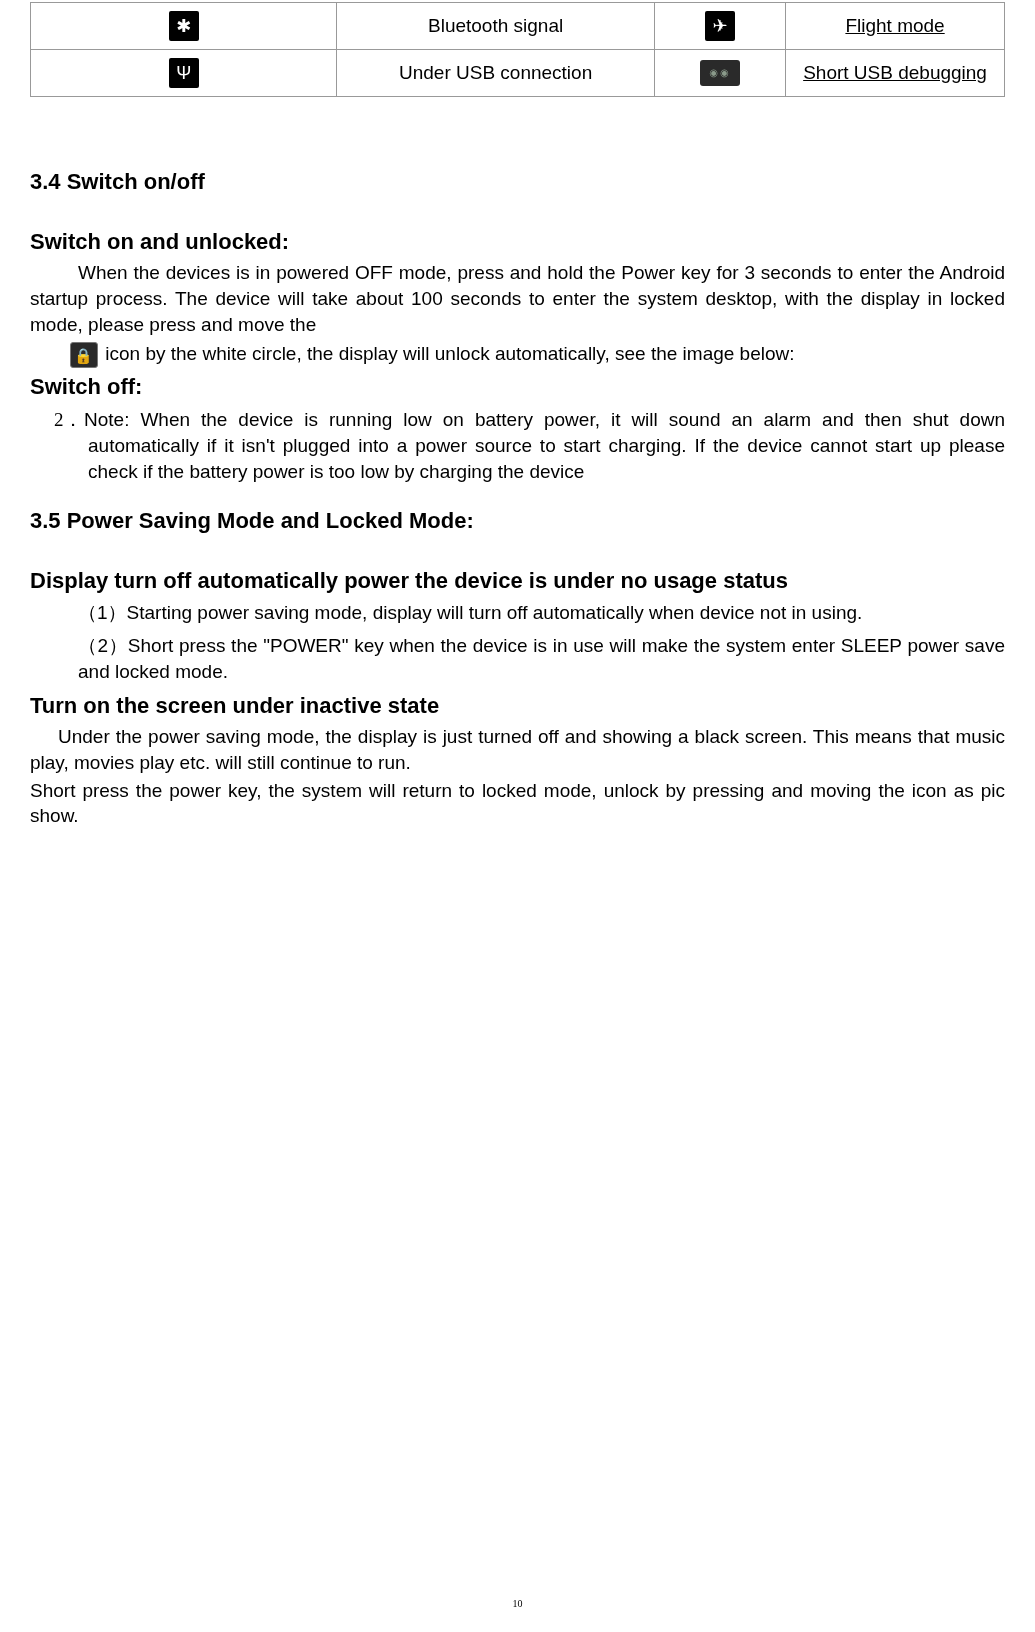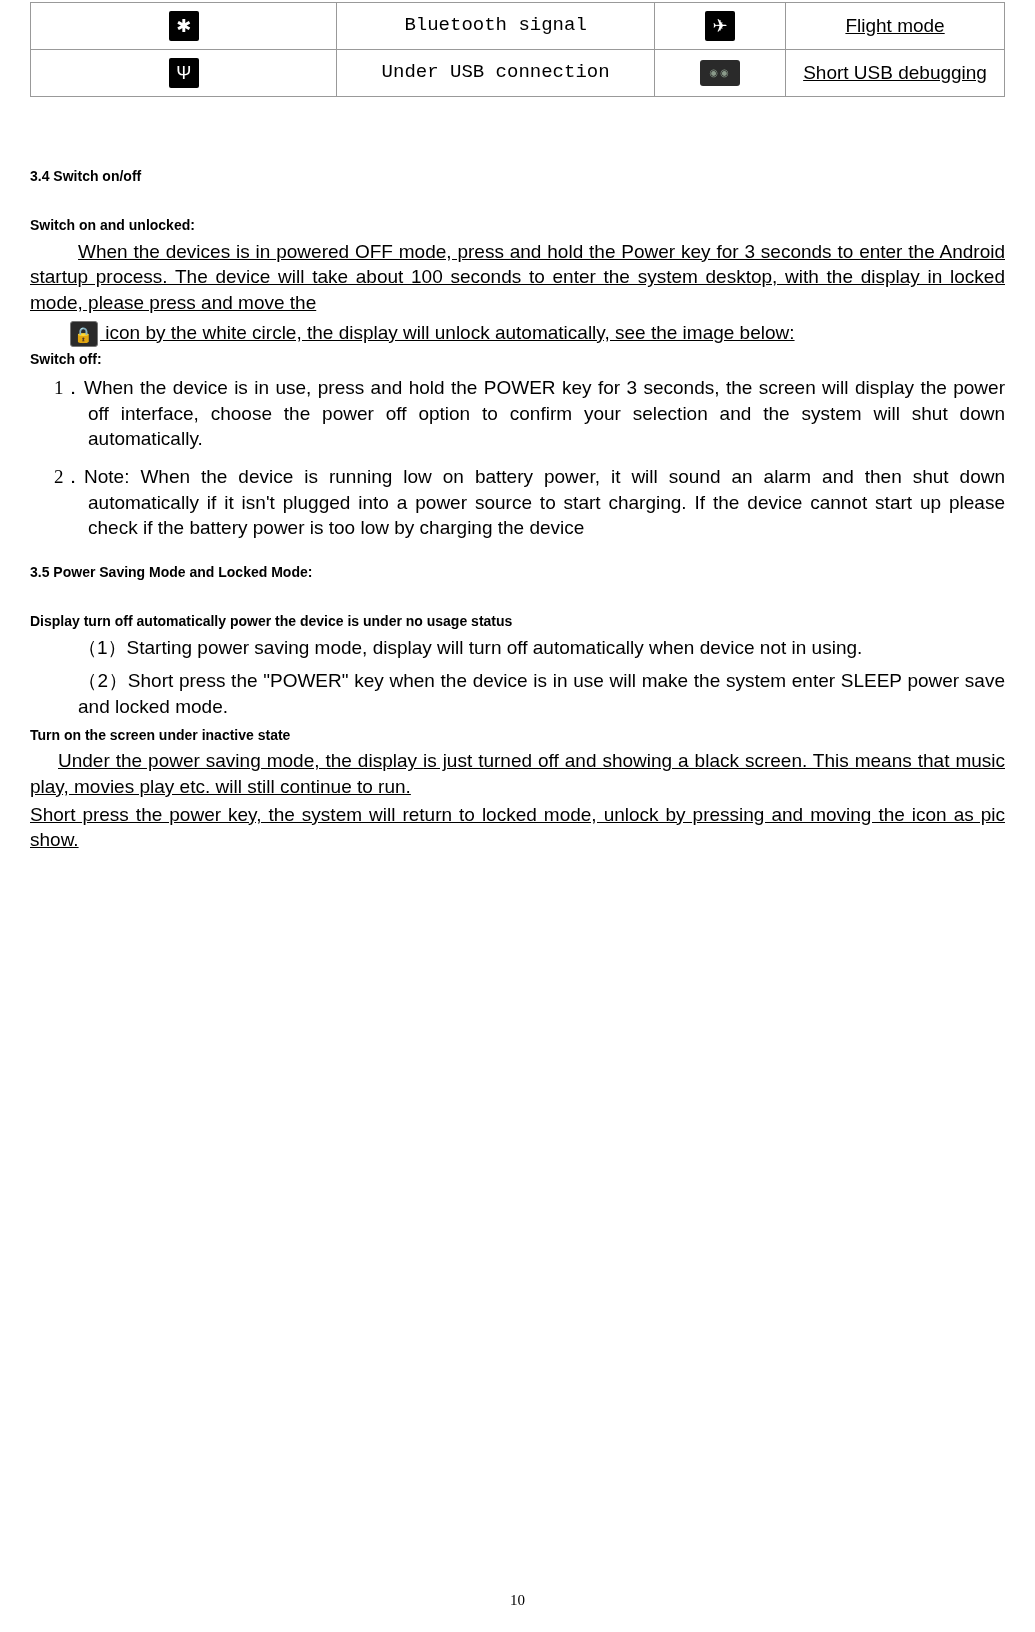--- a/index.html
+++ b/index.html
@@ -20,21 +20,21 @@
       margin-top: 2px;
     }
     td {
       border: 1px solid #999;
       padding: 8px 10px;
       vertical-align: middle;
       text-align: center;
       font-size: 19px;
     }
     td.icon-cell { width: 280px; }
-    td.label-cell { width: 290px; font-family: Liberation Mono, monospace; }
+    td.label-cell { width: 290px; }
     td.icon-cell2 { width: 120px; }
     td.label-cell2 { width: 200px; line-height: 1.2; text-decoration: underline; }
     .icon-box {
       width: 30px;
       height: 30px;
       background: #000;
       color: #fff;
       margin: 0 auto;
       display: flex;
       align-items: center;
@@ -69,37 +69,37 @@
       content: "◉◉";
       position: absolute;
       left: 50%;
       top: 50%;
       transform: translate(-50%, -50%);
       color: #8a9a8a;
       font-size: 10px;
       letter-spacing: 2px;
     }
     .section-spacer { height: 70px; }
-    h3, .subheading { font-size: 14px; font-weight: bold; margin-bottom: 4px; }
+    h3, .subheading { font-size: 22px; font-weight: bold; margin-bottom: 4px; }
     h3 { margin-bottom: 30px; }
-    .body-text { margin-bottom: 2px; text-align: justify; text-decoration: underline; }
+    .body-text { margin-bottom: 2px; text-align: justify; }
     .indent { text-indent: 48px; }
     ol { list-style: none; margin-left: 58px; margin-top: 6px; }
     ol li { margin-bottom: 12px; text-align: justify; }
     .num-label { font-family: "Times New Roman", serif; display: inline-block; width: 30px; margin-left: -34px; }
     .cn-paren { margin-left: 48px; text-align: justify; margin-bottom: 8px; }
     .cn-paren-cont { margin-left: 48px; text-align: justify; margin-bottom: 6px; }
     .spacer-sm { height: 10px; }
     .page-num {
       position: absolute;
       bottom: 22px;
       left: 50%;
       transform: translateX(-50%);
       font-family: "Times New Roman", serif;
-      font-size: 15px;
+      font-size: 10px;
     }
     .inline-lock-line { line-height: 1.6; padding-left: 40px; }
   </style>
 </head>
 <body>
 
 <table>
   <tbody>
       <tr>
     <td class="icon-cell">
@@ -130,23 +130,20 @@
 
 <div class="subheading">Switch on and unlocked:</div>
 <div class="body-text indent">When the devices is in powered OFF mode, press and hold the Power key for 3 seconds to enter the Android startup process. The device will take about 100 seconds to enter the system desktop, with the display in locked mode, please press and move the</div>
 <div class="body-text inline-lock-line">
   <span class="lock-icon">🔒</span><span> icon by the white circle, the display will unlock automatically, see the image below:</span>
 </div>
 
 <div class="subheading">Switch off:</div>
 <ol>
   <li>
-    <span class="num-label">1．</span><span>When the device is in use, press and hold the POWER key for 3 seconds, the screen will display the power off interface, choose the power off option to confirm your selection and the system will shut down automatically.</span>
-  </li>
-  <li>
     <span class="num-label">2．</span><span>Note: When the device is running low on battery power, it will sound an alarm and then shut down automatically if it isn't plugged into a power source to start charging. If the device cannot start up please check if the battery power is too low by charging the device</span>
   </li>
 </ol>
 
 <div class="spacer-sm"></div>
 
 <h3>3.5 Power Saving Mode and Locked Mode:</h3>
 
 <div class="subheading">Display turn off automatically power the device is under no usage status</div>
 <div class="cn-paren">（1）Starting power saving mode, display will turn off automatically when device not in using.</div>

